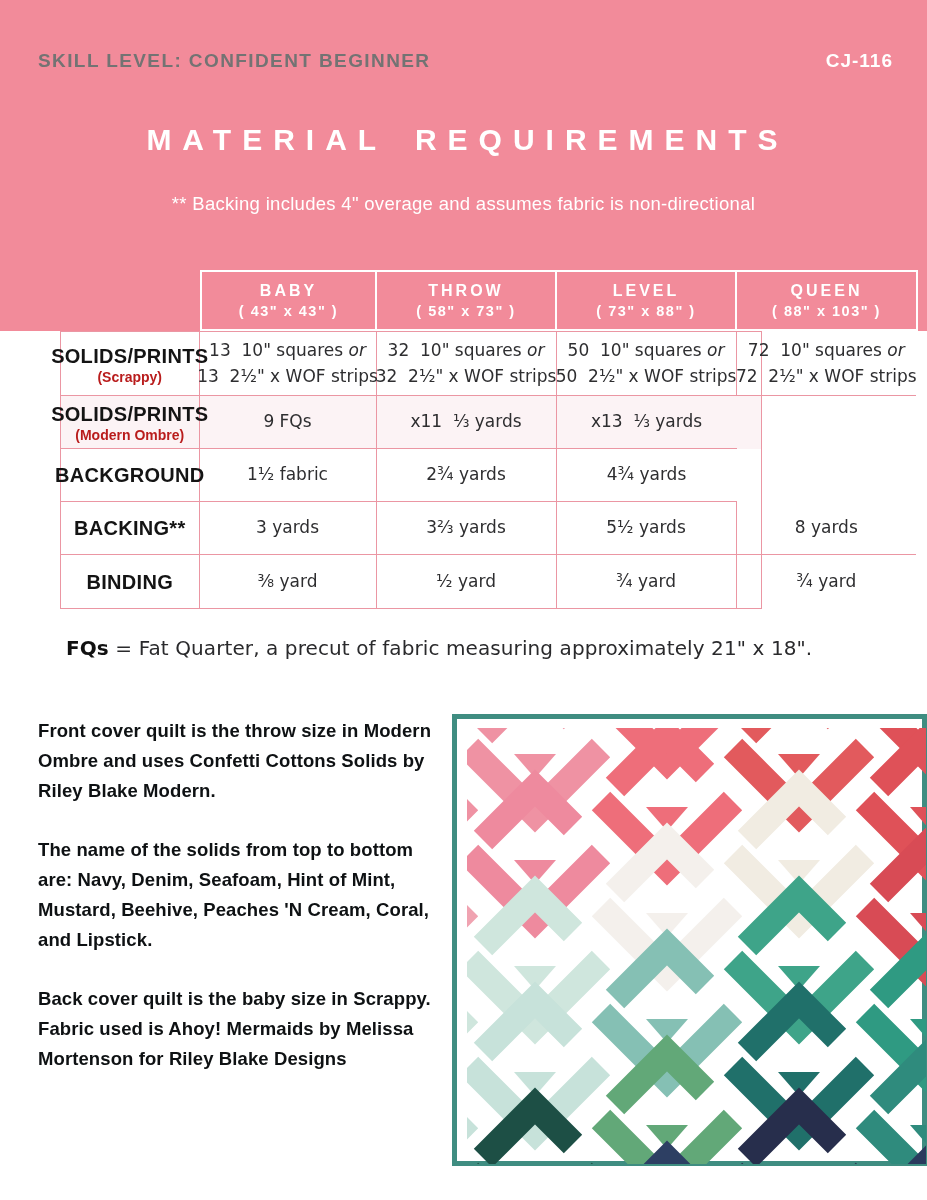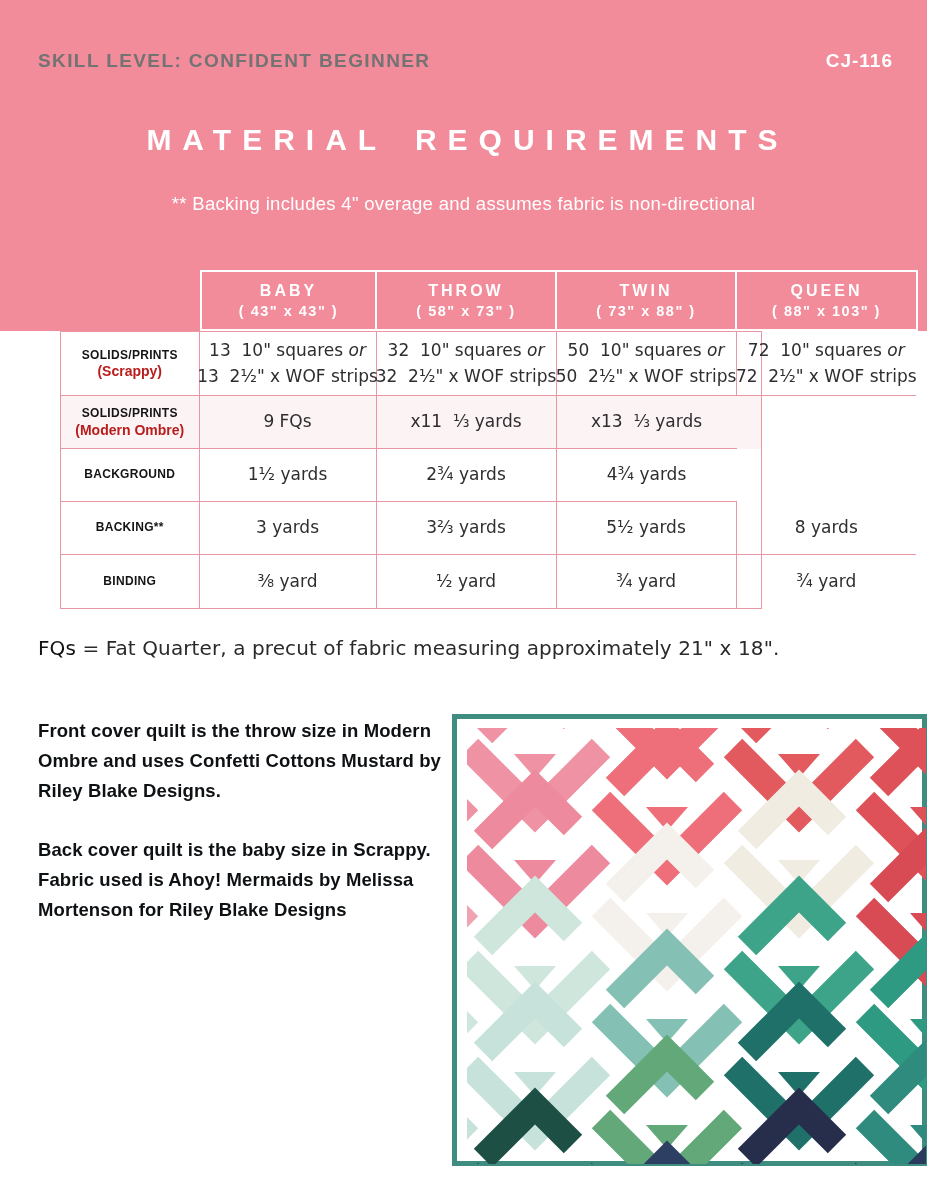--- a/index.html
+++ b/index.html
@@ -24,29 +24,29 @@
   .hname{font-size:16px;font-weight:700;letter-spacing:3px;}
   .hsize{font-size:14.5px;font-weight:700;letter-spacing:1.5px;margin-top:3px;}
   .tbody{border:1.5px solid #eb96a3;background:#fff;}
   .trow{display:grid;grid-template-columns:138.5px 177px 180px 180px 179.5px;height:53px;}
   .trow.tall{height:64px;}
   .trow.tint{background:#fcf3f5;}
   .td{border-right:1.5px solid #eb96a3;border-bottom:1.5px solid #eb96a3;
       display:flex;flex-direction:column;align-items:center;justify-content:center;text-align:center;}
   .td.collast{border-right:none;}
   .trow.rowlast .td{border-bottom:none;}
-  .tlabel{font-weight:700;color:#141414;font-size:12px;letter-spacing:.3px;line-height:1.3;}
+  .tlabel{font-weight:700;color:#141414;font-size:20px;letter-spacing:.3px;line-height:1.3;}
   .tsub{font-weight:700;color:#b91c1c;font-size:14px;}
   .tval{font-family:"DejaVu Sans","Liberation Sans",sans-serif;font-size:17px;color:#2e2e30;
         line-height:1.5;white-space:pre;}
   .tval i{font-style:italic;}
   
   .fqnote{position:absolute;left:38px;top:636px;font-size:20px;color:#2a2a2c;
         font-family:"DejaVu Sans","Liberation Sans",sans-serif;letter-spacing:.1px;}
-  .fqnote b{font-weight:400;color:#111;}
+  .fqnote b{font-weight:700;color:#111;margin-left:28px;}
   
   .copy{position:absolute;left:38px;top:716px;width:412px;color:#0e1113;}
   .copy p{margin:0 0 29px 0;font-size:18.5px;font-weight:700;line-height:1.62;letter-spacing:.1px;}
   
   .quilt{position:absolute;left:452px;top:714px;width:475px;height:452px;}
 </style>
 </head>
 <body>
 
 <div id="page">
@@ -63,21 +63,21 @@
         <div class="hblank"></div>
         <div class="hcell">
           <div class="hname">BABY</div>
           <div class="hsize">( 43" x 43" )</div>
         </div>
         <div class="hcell">
           <div class="hname">THROW</div>
           <div class="hsize">( 58" x 73" )</div>
         </div>
         <div class="hcell">
-          <div class="hname">TWIN</div>
+          <div class="hname">LEVEL</div>
           <div class="hsize">( 73" x 88" )</div>
         </div>
         <div class="hcell">
           <div class="hname">QUEEN</div>
           <div class="hsize">( 88" x 103" )</div>
         </div>
       </div>
     <div class="tbody" id="tbody">
         <div class="trow tall">
           <div class="td">
@@ -114,21 +114,21 @@
           </div>
           <div class="td collast">
             <div class="tval">x13  ⅓ yards</div>
           </div>
         </div>
         <div class="trow">
           <div class="td">
             <div class="tlabel">BACKGROUND</div>
           </div>
           <div class="td">
-            <div class="tval">1½ yards</div>
+            <div class="tval">1½ fabric</div>
           </div>
           <div class="td">
             <div class="tval">2¾ yards</div>
           </div>
           <div class="td collast">
             <div class="tval">4¾ yards</div>
           </div>
         </div>
         <div class="trow">
           <div class="td">
@@ -163,21 +163,22 @@
           <div class="td collast">
             <div class="tval">¾ yard</div>
           </div>
         </div>
       </div>
   </div>
 
   <div class="fqnote"><b>FQs</b><span> = Fat Quarter, a precut of fabric measuring approximately 21" x 18".</span></div>
 
   <div class="copy" id="copy">
-      <p>Front cover quilt is the throw size in Modern Ombre and uses Confetti Cottons Mustard by Riley Blake Designs.</p>
+      <p>Front cover quilt is the throw size in Modern Ombre and uses Confetti Cottons Solids by Riley Blake Modern.</p>
+      <p>The name of the solids from top to bottom are: Navy, Denim, Seafoam, Hint of Mint, Mustard, Beehive, Peaches 'N Cream, Coral, and Lipstick.</p>
       <p>Back cover quilt is the baby size in Scrappy. Fabric used is Ahoy! Mermaids by Melissa Mortenson for Riley Blake Designs</p>
     </div>
 
   <svg class="quilt" id="quilt" viewBox="0 0 475 452">
       <rect x="2.5" y="2.5" width="470" height="447" fill="#ffffff" stroke="#3f8d81" stroke-width="5"></rect>
       <defs>
         <clipPath id="qclip">
           <rect x="8" y="8" width="459" height="436"></rect>
         </clipPath>
       </defs>

